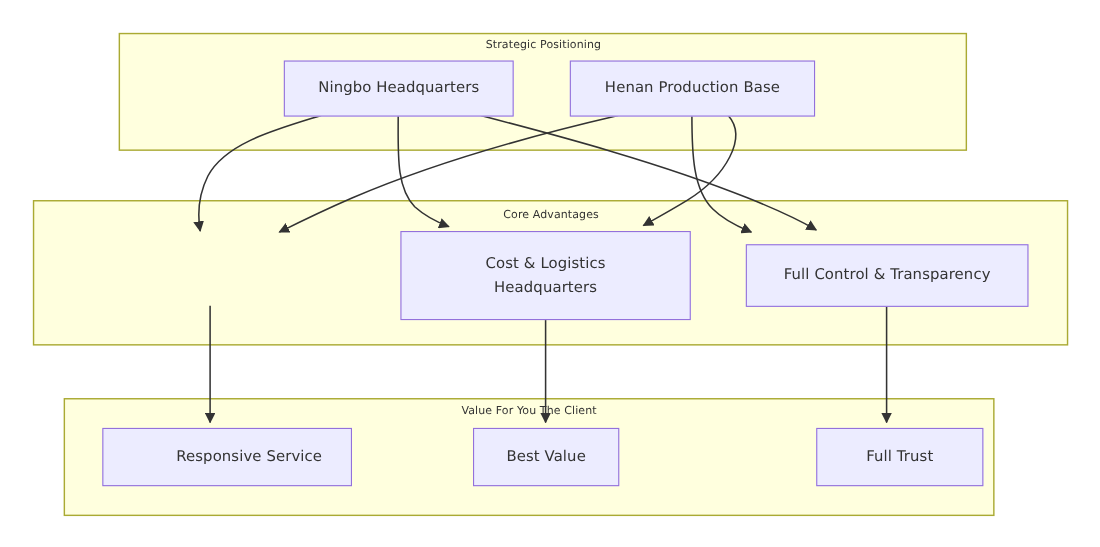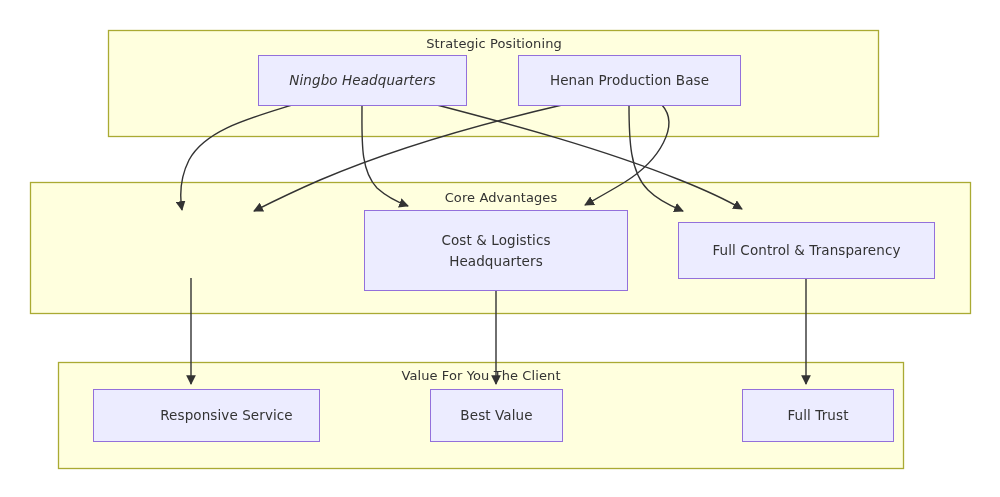--- a/index.html
+++ b/index.html
@@ -26,21 +26,21 @@
     height: 497px;
   }
   .cluster-rect {
     fill: #ffffde;
     stroke: #aaaa33;
     stroke-width: 1.3px;
   }
   .cluster-label {
     position: absolute;
     font-family: "DejaVu Sans", sans-serif;
-    font-size: 13px;
+    font-size: 10px;
     color: #333333;
     white-space: nowrap;
     transform: translateX(-50%);
     letter-spacing: 0.1px;
   }
   .node {
     position: absolute;
     box-sizing: border-box;
     background: #ececff;
     border: 1.3px solid #9370db;
@@ -92,21 +92,21 @@
 
     <path class="edge-path" marker-end="url(#arrow)" d="M 191 278 L 191 384"></path>
     <path class="edge-path" marker-end="url(#arrow)" d="M 496 290 L 496 384"></path>
     <path class="edge-path" marker-end="url(#arrow)" d="M 806 278 L 806 384"></path>
   </svg>
 
   <div class="cluster-label" style="left:494px; top:36px;">Strategic Positioning</div>
   <div class="cluster-label" style="left:501px; top:190px;">Core Advantages</div>
   <div class="cluster-label" style="left:481px; top:368px;text-align:center;">Value For You The Client</div>
 
-  <div class="node" style="left:258px; top:55px; width:209px; height:51px;font-style:italic;">
+  <div class="node" style="left:258px; top:55px; width:209px; height:51px;">
     <span>Ningbo Headquarters</span>
   </div>
 
   <div class="node" style="left:518px; top:55px; width:223px; height:51px;">
     <span>Henan Production Base</span>
   </div>
 
 
   <div class="node" style="left:364px; top:210px; width:264px; height:81px; flex-direction:column;">
     <span>Cost &amp; Logistics</span>

